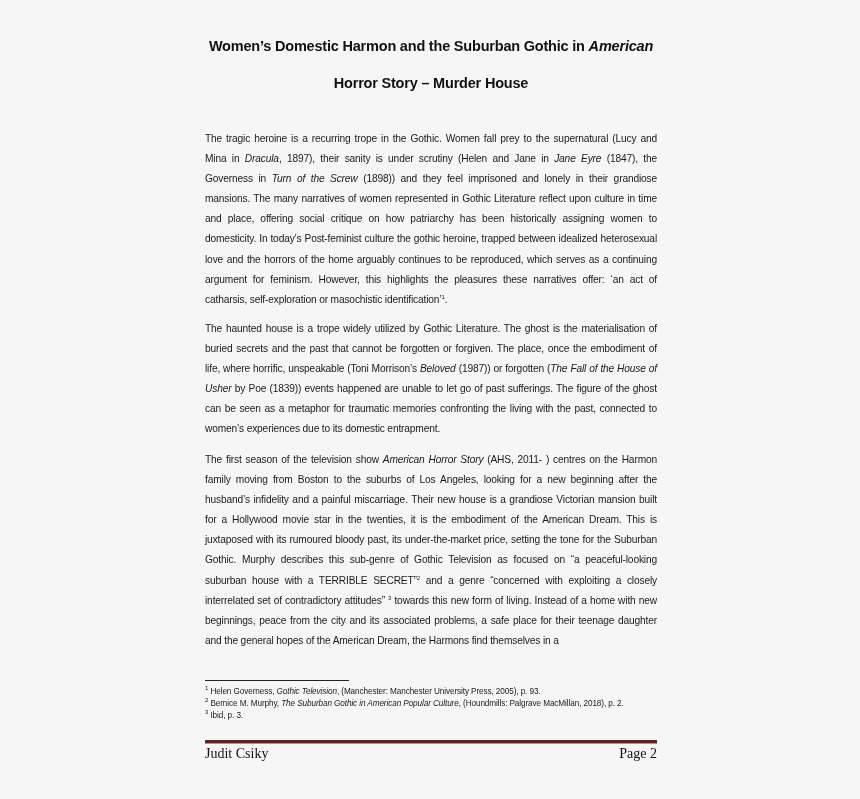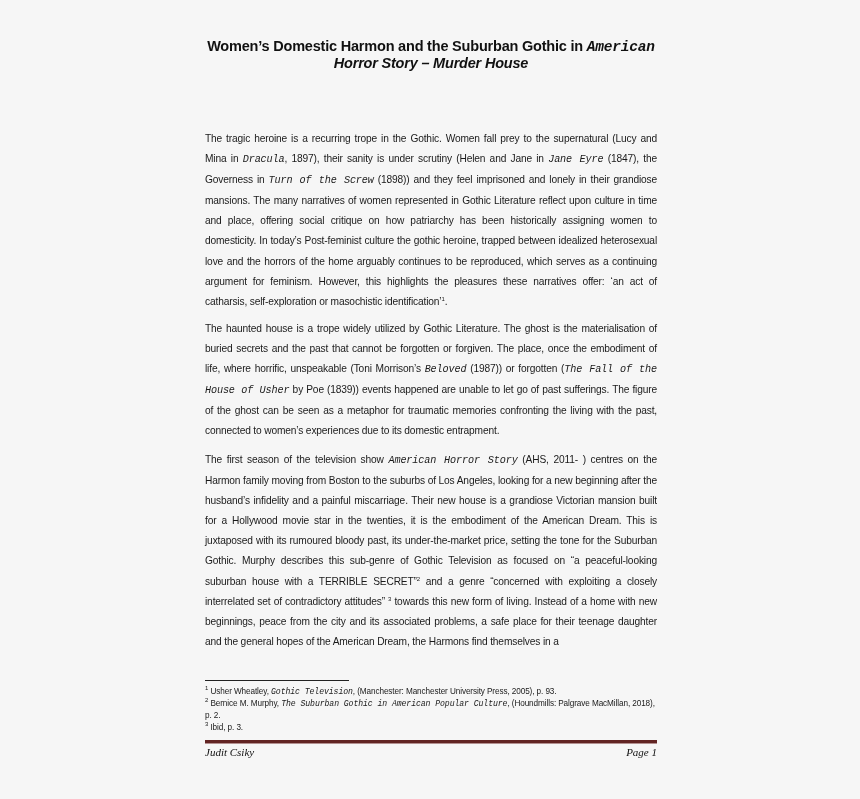--- a/index.html
+++ b/index.html
@@ -25,36 +25,36 @@
       position: absolute;
       left: 0;
       width: 452px;
       text-align: center;
       font-weight: bold;
       font-size: 14.5px;
       letter-spacing: -0.2px;
       color: #111;
     }
     .title-1 { top: 38px; }
-    .title-2 { top: 55px; font-style: italic; }
+    .title-2 { top: 75px; }
     .para {
       position: absolute;
       left: 0;
       width: 452px;
       font-size: 10.2px;
       line-height: 20.1px;
       text-align: justify;
       color: #1a1a1a;
       margin: 0;
       letter-spacing: -0.15px;
     }
     .p1 { top: 129px; }
     .p2 { top: 319px; }
     .p3 { top: 450px; }
-    em { font-style: italic; font-family: Liberation Mono, monospace; }
+    em { font-style: italic; }
     sup { font-size: 6px; line-height: 0; vertical-align: 4px; }
     .fn-rule {
       position: absolute;
       left: 0;
       top: 680px;
       width: 144px;
       height: 0;
       border-top: 1px solid #222;
     }
     .footnotes {
@@ -74,43 +74,42 @@
       top: 740px;
       width: 452px;
       height: 3px;
       background: #622423;
       border-bottom: 1px solid #b39090;
     }
     .footer-left, .footer-right {
       position: absolute;
       top: 746px;
       font-family: "Liberation Serif", serif;
-      font-size: 11px;
+      font-size: 14px;
       color: #111;
-      font-style: italic;
     }
     .footer-left { left: 0; }
     .footer-right { right: 0; }
   </style>
 </head>
 <body>
 
 <div class="page">
   <div class="title title-1">
     <span>Women’s Domestic Harmon and the Suburban Gothic in </span><em>American</em>
   </div>
   <div class="title title-2">Horror Story – Murder House</div>
 
   <p class="para p1"><span>The tragic heroine is a recurring trope in the Gothic. Women fall prey to the supernatural (Lucy and Mina in </span><em>Dracula</em><span>, 1897), their sanity is under scrutiny (Helen and Jane in </span><em>Jane Eyre</em><span> (1847), the Governess in </span><em>Turn of the Screw</em><span> (1898)) and they feel imprisoned and lonely in their grandiose mansions. The many narratives of women represented in Gothic Literature reflect upon culture in time and place, offering social critique on how patriarchy has been historically assigning women to domesticity. In today’s Post-feminist culture the gothic heroine, trapped between idealized heterosexual love and the horrors of the home arguably continues to be reproduced, which serves as a continuing argument for feminism. However, this highlights the pleasures these narratives offer: ‘an act of catharsis, self-exploration or masochistic identification’</span><sup>1</sup><span>.</span></p>
   <p class="para p2"><span>The haunted house is a trope widely utilized by Gothic Literature. The ghost is the materialisation of buried secrets and the past that cannot be forgotten or forgiven. The place, once the embodiment of life, where horrific, unspeakable (Toni Morrison’s </span><em>Beloved</em><span> (1987)) or forgotten (</span><em>The Fall of the House of Usher</em><span> by Poe (1839)) events happened are unable to let go of past sufferings. The figure of the ghost can be seen as a metaphor for traumatic memories confronting the living with the past, connected to women’s experiences due to its domestic entrapment.</span></p>
   <p class="para p3"><span>The first season of the television show </span><em>American Horror Story</em><span> (AHS, 2011- ) centres on the Harmon family moving from Boston to the suburbs of Los Angeles, looking for a new beginning after the husband’s infidelity and a painful miscarriage. Their new house is a grandiose Victorian mansion built for a Hollywood movie star in the twenties, it is the embodiment of the American Dream. This is juxtaposed with its rumoured bloody past, its under-the-market price, setting the tone for the Suburban Gothic. Murphy describes this sub-genre of Gothic Television as focused on “a peaceful-looking suburban house with a TERRIBLE SECRET”</span><sup>2</sup><span> and a genre “concerned with exploiting a closely interrelated set of contradictory attitudes” </span><sup>3</sup><span> towards this new form of living. Instead of a home with new beginnings, peace from the city and its associated problems, a safe place for their teenage daughter and the general hopes of the American Dream, the Harmons find themselves in a</span></p>
 
   <div class="fn-rule"></div>
   <div class="footnotes">
-    <p class="fn"><sup>1</sup><span> Usher Wheatley, </span><em>Gothic Television</em><span>, (Manchester: Manchester University Press, 2005), p. 93.</span></p>
+    <p class="fn"><sup>1</sup><span> Helen Governess, </span><em>Gothic Television</em><span>, (Manchester: Manchester University Press, 2005), p. 93.</span></p>
     <p class="fn"><sup>2</sup><span> Bernice M. Murphy, </span><em>The Suburban Gothic in American Popular Culture</em><span>, (Houndmills: Palgrave MacMillan, 2018),  p. 2.</span></p>
     <p class="fn"><sup>3</sup><span> Ibid, p. 3.</span></p>
   </div>
 
   <div class="footer-rule"></div>
   <div class="footer-left">Judit Csiky</div>
-  <div class="footer-right">Page 1</div>
+  <div class="footer-right">Page 2</div>
 </div>
 
 </body></html>

